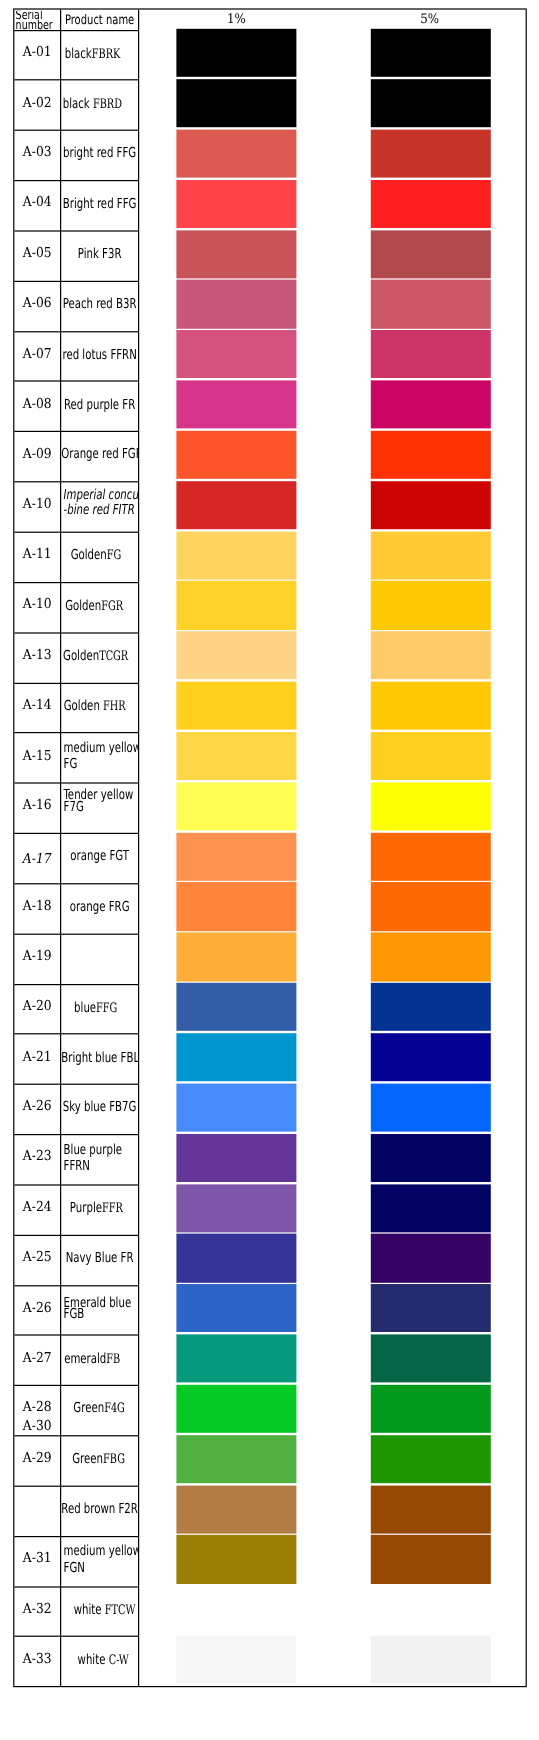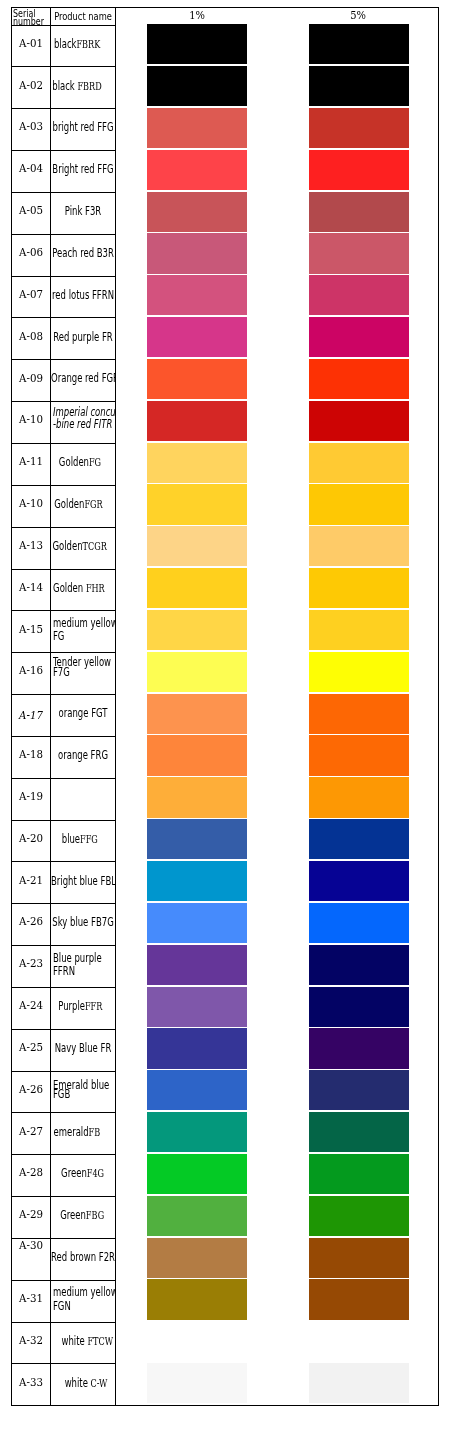--- a/index.html
+++ b/index.html
@@ -247,21 +247,21 @@
       <div class="swatch" style="left: 135px; top: 1145.88px; background: rgb(4, 202, 37);"></div>
       <div class="swatch" style="left: 297px; top: 1145.88px; background: rgb(4, 154, 30);"></div>
       <div class="hrule" style="top: 1229.96px;"></div>
       <div class="cell serifc serial" style="top: 1186.32px; height: 41.84px; line-height: 41.84px;"><span>A-29</span></div>
       <div class="cell pname" style="top: 1188.52px; height: 41.84px;">
         <div class="nameline" style="top: 12.72px; text-align: center; padding-left: 0px; transform-origin: center center; transform: translateX(-0.861251px) scaleX(0.82);"><span class="sans">Green</span><span class="serifc">FBG</span></div>
       </div>
       <div class="swatch" style="left: 135px; top: 1187.72px; background: rgb(81, 176, 63);"></div>
       <div class="swatch" style="left: 297px; top: 1187.72px; background: rgb(30, 150, 4);"></div>
       <div class="hrule" style="top: 1271.8px;"></div>
-      <div class="cell serifc serial" style="top: 1217px; height: 41.84px; line-height: 41.84px;"><span>A-30</span></div>
+      <div class="cell serifc serial" style="top: 1160px; height: 41.84px; line-height: 41.84px;"><span>A-30</span></div>
       <div class="cell pname" style="top: 1230.36px; height: 41.84px;">
         <div class="nameline" style="top: 12.72px; text-align: center; padding-left: 0px; transform-origin: center center;"><span class="sans">Red brown F2R</span></div>
       </div>
       <div class="swatch" style="left: 135px; top: 1229.56px; background: rgb(179, 124, 68);"></div>
       <div class="swatch" style="left: 297px; top: 1229.56px; background: rgb(150, 73, 4);"></div>
       <div class="hrule" style="top: 1313.64px;"></div>
       <div class="cell serifc serial" style="top: 1270px; height: 41.84px; line-height: 41.84px;"><span>A-31</span></div>
       <div class="cell pname" style="top: 1272.2px; height: 41.84px;">
         <div class="nameline" style="top: 5.87px; text-align: left; padding-left: 2.4px; transform-origin: center center;"><span class="sans">medium yellow</span></div>
         <div class="nameline" style="top: 19.57px; text-align: left; padding-left: 2.4px; transform-origin: center center;"><span class="sans">FGN</span></div>

